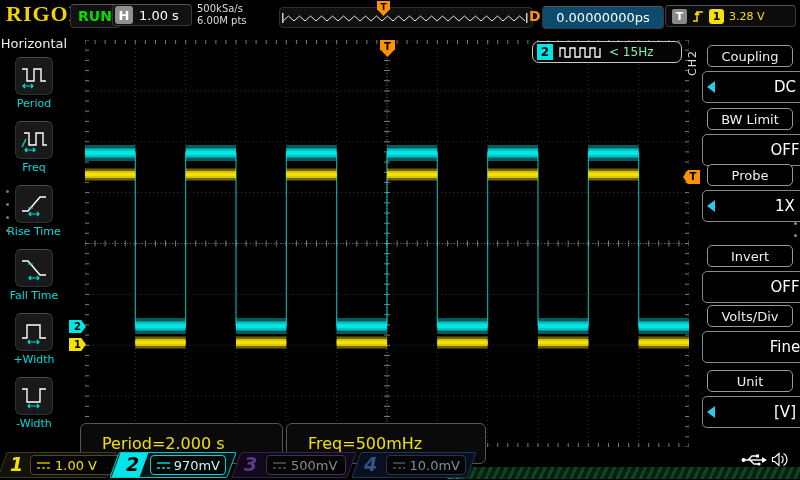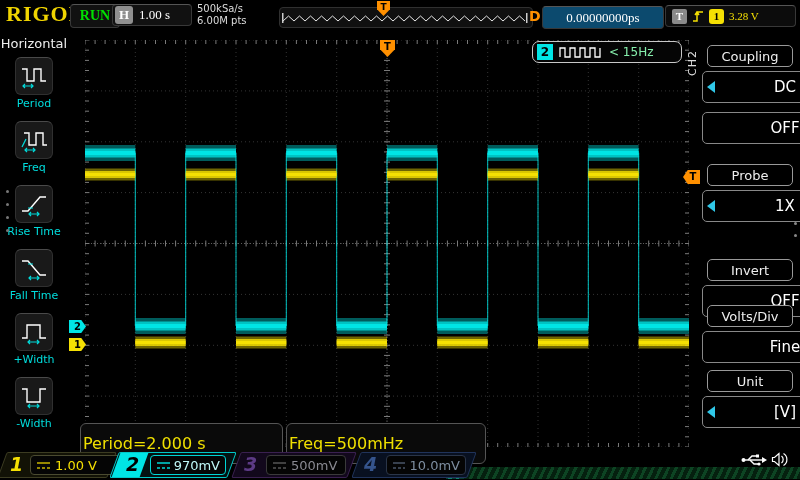--- a/index.html
+++ b/index.html
@@ -2,21 +2,21 @@
 <html><head>
 <meta charset="utf-8">
 <style>
   html,body{margin:0;padding:0;background:#000;}
   body{width:800px;height:480px;position:relative;overflow:hidden;
        font-family:"DejaVu Sans",sans-serif;color:#fff;}
   .abs{position:absolute;}
   
   #logo{left:6px;top:1px;font:bold 22px "Liberation Serif",serif;color:#f0d400;letter-spacing:1px;}
   .tbox{background:#111;border:1px solid #383838;border-top-color:#555;border-radius:4px;
-        display:flex;align-items:center;justify-content:center;font-family:Liberation Serif, serif;}
+        display:flex;align-items:center;justify-content:center;}
   #run{left:70px;top:4px;width:48px;height:22px;color:#00e000;font-weight:bold;font-size:14px;}
   #hgrp{left:112px;top:4px;width:80px;height:22px;justify-content:flex-start;gap:6px;padding-left:2px;box-sizing:border-box;}
   #hletter{background:#909090;color:#fff;font-weight:bold;font-size:13px;border-radius:3px;
            width:18px;height:18px;display:flex;align-items:center;justify-content:center;}
   #hval{font-size:13px;color:#fff;}
   #rate{left:197px;top:3px;font-size:10px;line-height:12px;color:#ddd;}
   #preview{left:279px;top:7px;width:252px;height:19px;background:#101010;
            border:1px solid #303030;border-radius:4px;}
   #ptm{left:377px;top:1px;width:13px;height:15px;background:#ff9000;
        clip-path:polygon(0 0,100% 0,100% 55%,50% 100%,0 55%);
@@ -37,21 +37,21 @@
           border-top-color:#4a4a4a;border-radius:6px;display:flex;align-items:center;justify-content:center;}
   .lm-label{font-size:11px;color:#00dcdc;margin-top:2px;white-space:nowrap;}
   .dot{position:absolute;width:3px;height:3px;border-radius:50%;background:#777;}
   
   #badge{left:532px;top:41px;width:150px;height:22px;border:1px solid #c8c8c8;border-radius:7px;
          background:#050505;display:flex;align-items:center;gap:5px;padding-left:4px;box-sizing:border-box;}
   #badge .chn{width:16px;height:16px;background:#00e5e5;color:#000;font-weight:bold;font-size:12px;
               display:flex;align-items:center;justify-content:center;}
   #badge .cond{font-size:12px;color:#86efac;}
   .meas{top:423px;height:41px;background:#0a0a0a;border:1px solid #555;border-radius:6px;
-        color:#f0e000;font-size:16px;display:flex;align-items:center;padding-left:2px;box-sizing:border-box;}
+        color:#f0e000;font-size:16px;display:flex;align-items:center;padding-left:21px;box-sizing:border-box;}
   #meas1{left:80px;width:203px;}
   #meas2{left:286px;width:200px;}
   #gtm{left:380px;top:40px;width:15px;height:17px;background:#ff9000;
        clip-path:polygon(0 0,100% 0,100% 55%,50% 100%,0 55%);
        color:#000;font:bold 10px "DejaVu Sans",sans-serif;text-align:center;line-height:13px;}
   #trlev{left:683px;top:170px;width:17px;height:14px;background:#ff9000;
          clip-path:polygon(0 50%,28% 0,100% 0,100% 100%,28% 100%);
          color:#000;font:bold 10px "DejaVu Sans",sans-serif;text-align:center;line-height:14px;padding-left:3px;box-sizing:border-box;}
   .chmark{left:69px;width:17px;height:13px;color:#000;font:bold 10px "DejaVu Sans",sans-serif;
           text-align:center;line-height:13px;clip-path:polygon(0 0,72% 0,100% 50%,72% 100%,0 100%);}
@@ -320,32 +320,33 @@
 <div class="abs" id="vch">CH2</div>
 
 <div class="abs rm" style="top:45px">
   <div class="rm-label">Coupling</div>
   <div class="rm-value">
     <span class="arrow"></span>
     <span>DC</span>
   </div>
 </div>
 <div class="abs rm" style="top:108px">
+  <div class="rm-label">BW Limit</div>
   <div class="rm-value">
     <span>OFF</span>
   </div>
 </div>
 <div class="abs rm" style="top:164px">
   <div class="rm-label">Probe</div>
   <div class="rm-value">
     <span class="arrow"></span>
     <span>1X</span>
   </div>
 </div>
-<div class="abs rm" style="top:259px">
+<div class="abs rm" style="top:245px">
   <div class="rm-label">Invert</div>
   <div class="rm-value">
     <span>OFF</span>
   </div>
 </div>
 <div class="abs rm" style="top:305px">
   <div class="rm-label">Volts/Div</div>
   <div class="rm-value">
     <span>Fine</span>
   </div>

